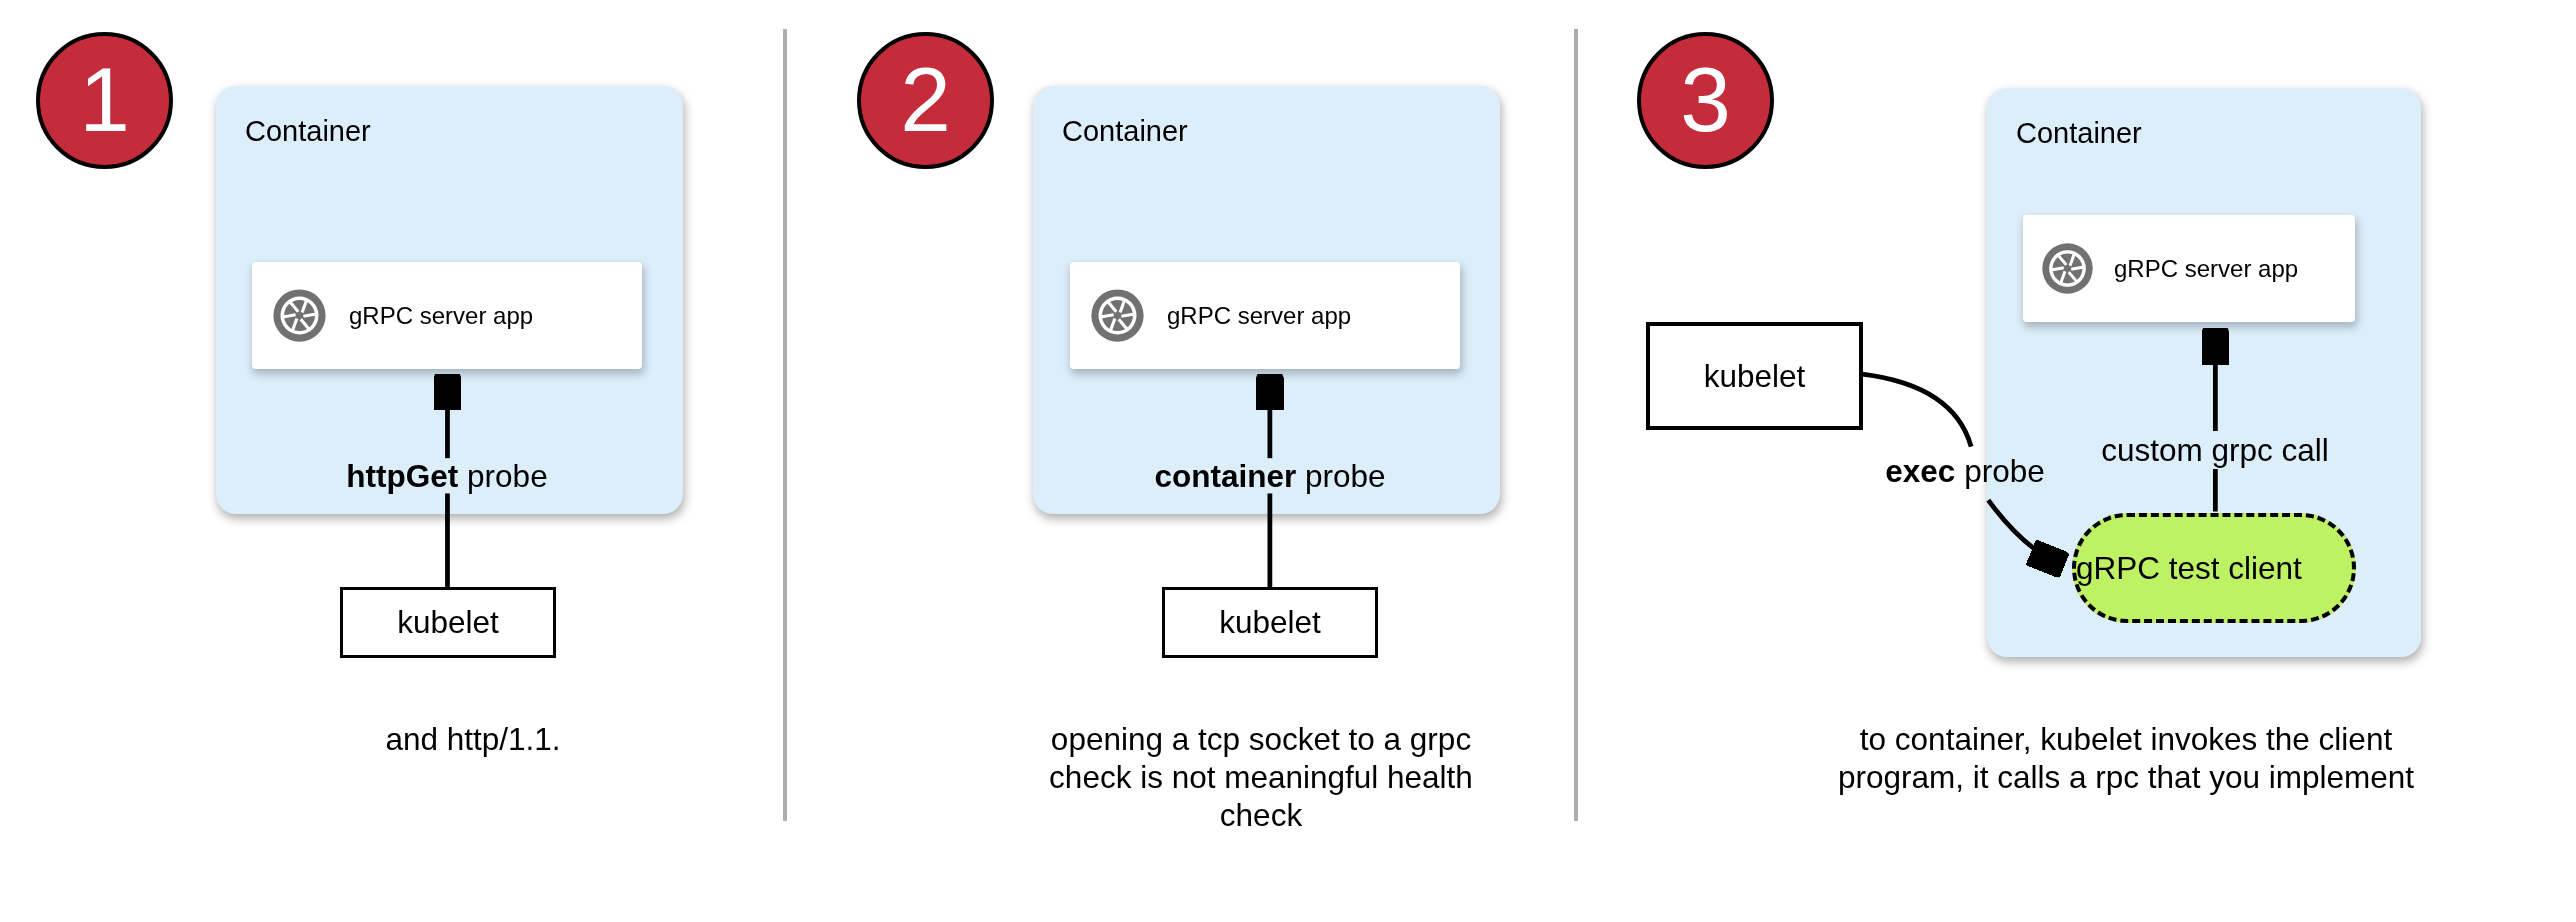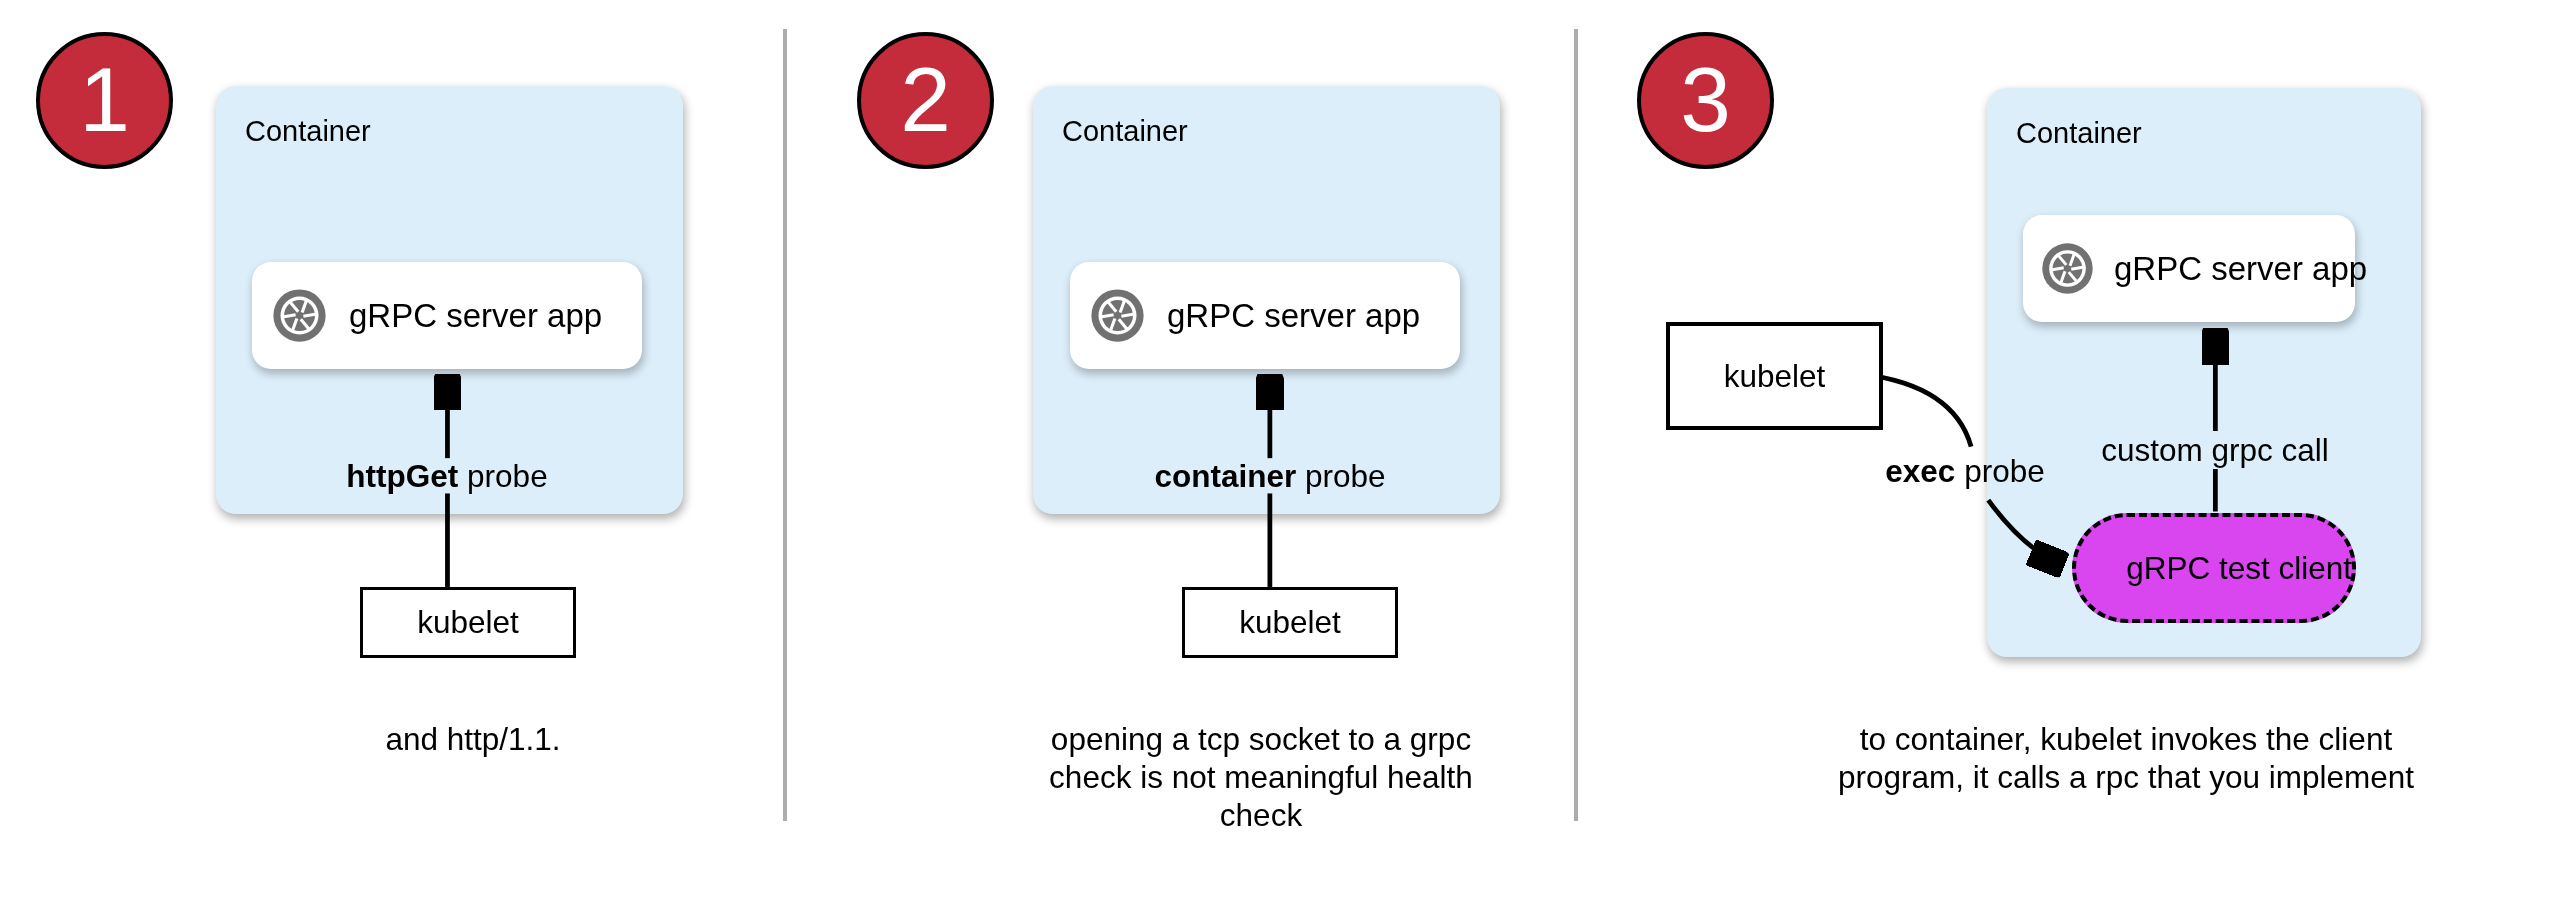--- a/index.html
+++ b/index.html
@@ -23,45 +23,44 @@
     box-shadow:1.9px 4.8px 9.5px rgba(0,0,0,0.30);
   }
   .container-label{
     position:absolute;left:29px;top:29px;font-size:29px;line-height:32px;color:var(--text);
   }
 
   .overlay{position:absolute;left:0;top:0;width:2576px;height:923px;}
   .overlay line,.overlay path{stroke:#000;stroke-width:5;fill:none;}
 
   .app-box{
-    position:absolute;background:#ffffff;border-radius:19px;
+    position:absolute;background:#ffffff;border-radius:4px;
     box-shadow:1.9px 4.8px 8.6px rgba(0,0,0,0.25);
     display:flex;align-items:center;padding-left:19px;gap:21px;
-    font-size:33px;white-space:nowrap;
+    font-size:24px;white-space:nowrap;
   }
   .aperture{width:57px;height:57px;flex:0 0 57px;}
 
   .kubelet-box{
     position:absolute;background:#ffffff;border:3.8px solid #000;
     display:flex;align-items:center;justify-content:center;
     font-size:31.5px;
-    margin-left:20px;
   }
   .kubelet-box.thick{border-width:4.8px;}
 
   .probe-label{
     position:absolute;transform:translateX(-50%);
     font-size:31.5px;line-height:38px;white-space:pre;text-align:center;
   }
   .probe-label b{font-weight:bold;}
   .masked{background:var(--container-bg);padding:0 9.5px;}
 
   .test-client{
-    position:absolute;background:#d946ef;border:4.8px dashed #000;border-radius:57px;
-    display:flex;align-items:center;justify-content:flex-end;font-size:31.5px;
+    position:absolute;background:#bef264;border:4.8px dashed #000;border-radius:57px;
+    display:flex;align-items:center;justify-content:flex-start;font-size:31.5px;
   }
 
   .caption{
     position:absolute;font-size:31.5px;line-height:38px;text-align:center;
   }
   .caption span{display:block;}
 
   .badge{
     position:absolute;width:137px;height:137px;border-radius:50%;
     background:var(--badge-bg);border:4.8px solid #000;color:#fff;

